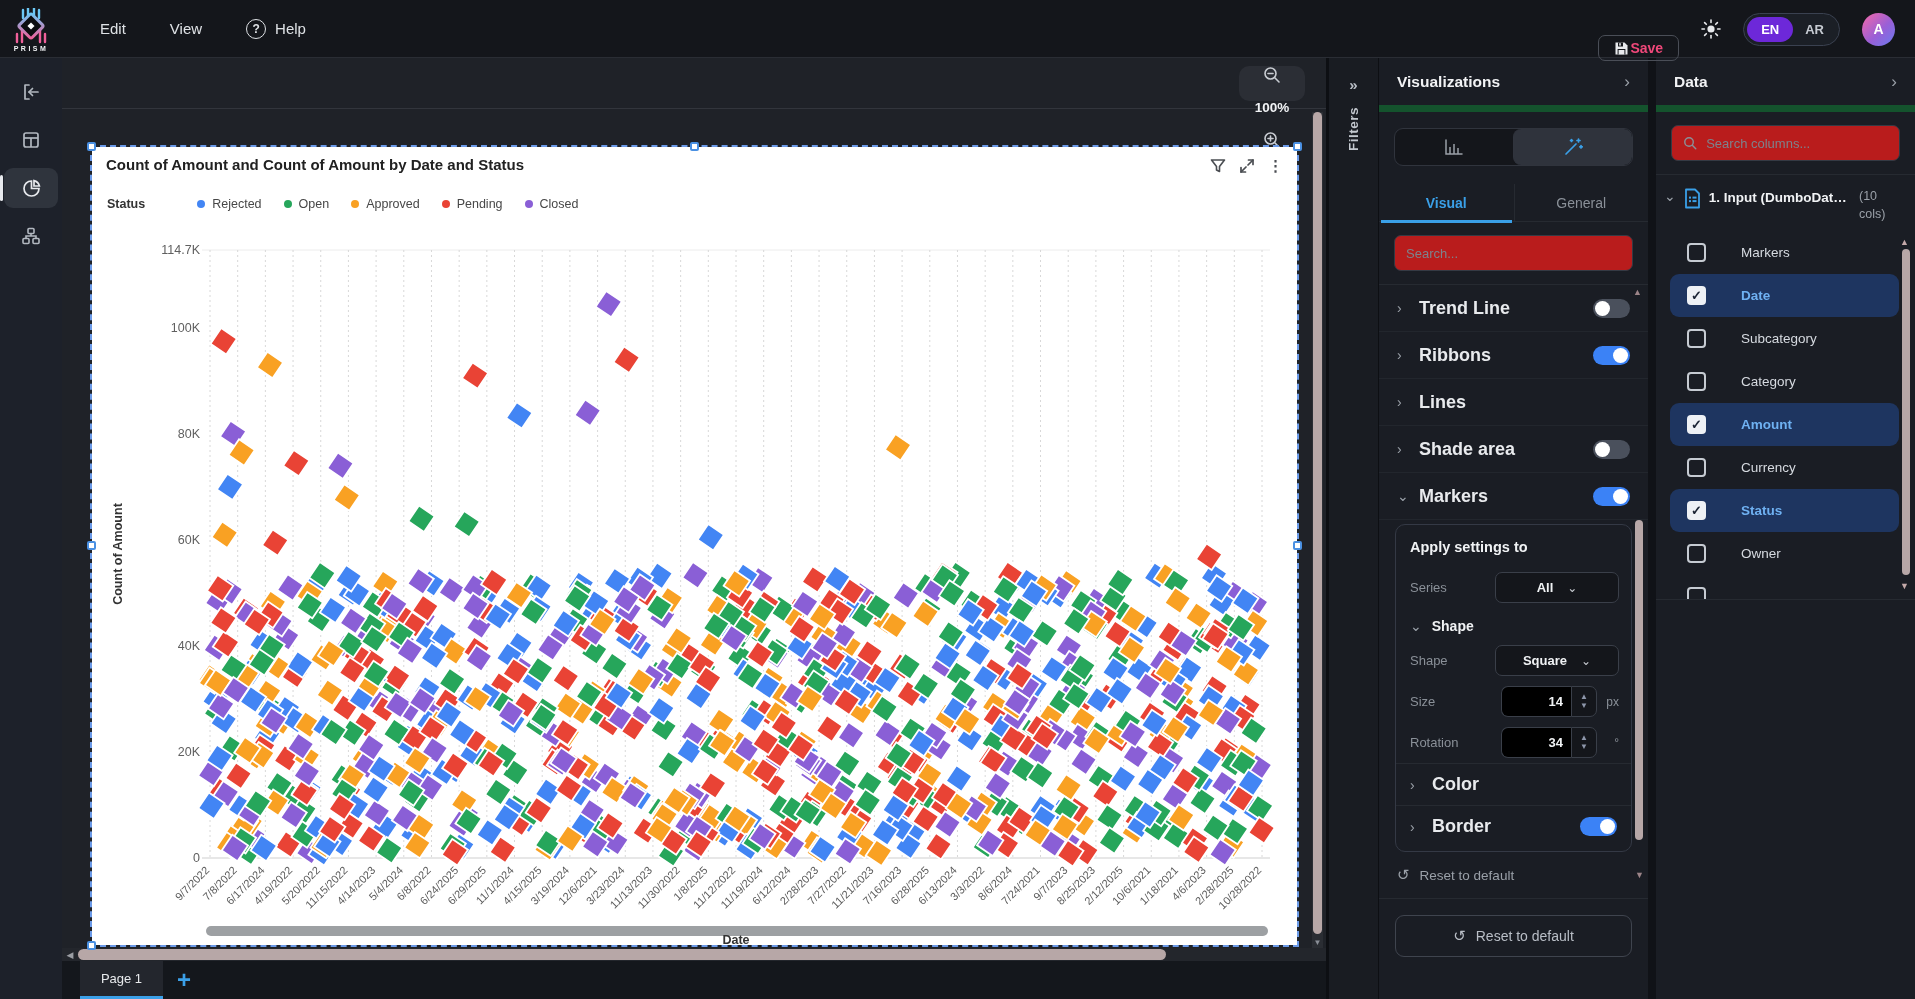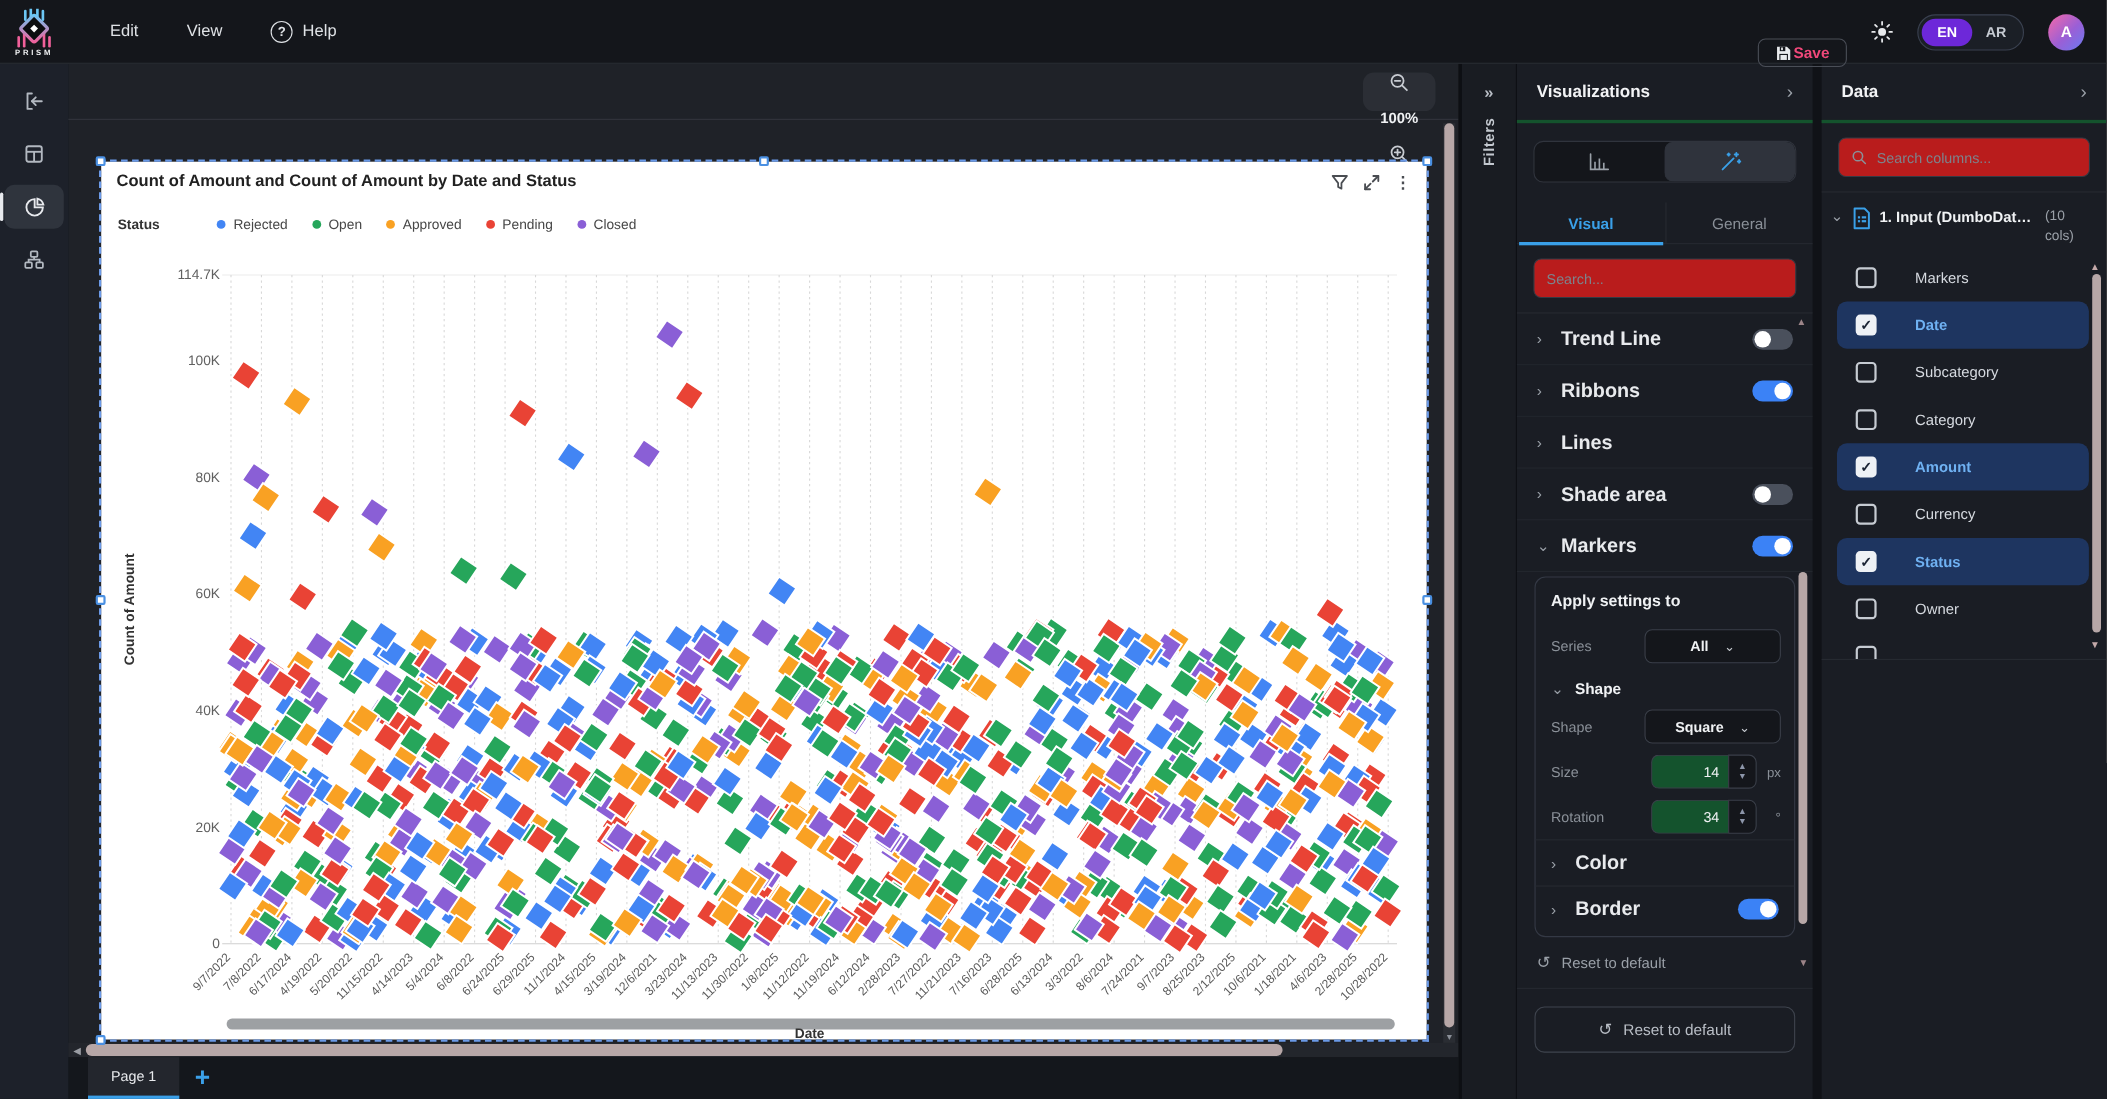--- a/index.html
+++ b/index.html
@@ -64,21 +64,21 @@
   
   .filters-strip { position:absolute; left:1326px; top:58px; width:52px; height:941px; background:#191c22; border-left:3px solid #0d0f13; display:flex; flex-direction:column; align-items:center; padding-top:18px; gap:14px; z-index:10; }
   .filters-collapse { color:#b9bec6; font-size:15px; font-weight:bold; cursor:pointer; }
   .filters-label { writing-mode:sideways-lr; color:#c3c8cf; font-size:13.5px; font-weight:bold; letter-spacing:.5px; }
 
   
   .panel { position:absolute; top:58px; height:941px; background:#1a1d24; color:#e6e8eb; }
   .viz-panel { left:1378px; width:270px; border-left:1px solid #0d0f13; }
   .data-gap { position:absolute; left:1648px; top:58px; width:8px; height:941px; background:#101217; }
   .data-panel { left:1656px; width:259px; }
-  .panel-header { height:54px; display:flex; align-items:center; justify-content:space-between; padding:0 18px; border-bottom:3px solid #14532d; }
+  .panel-header { height:54px; display:flex; align-items:center; justify-content:space-between; padding:0 18px; border-bottom:7px solid #14532d; }
   .panel-title { font-size:15.5px; font-weight:bold; color:#f2f3f5; }
   .chev { color:#9aa0a8; font-size:17px; cursor:pointer; line-height:1; }
 
   .seg-control { margin:16px 15px 0; height:38px; background:#14161b; border:1px solid #30343d; border-radius:9px; display:flex; overflow:hidden; }
   .seg { flex:1; display:flex; align-items:center; justify-content:center; cursor:pointer; }
   .seg.active { background:#2f333c; border-radius:8px; }
   .seg + .seg { border-left:1px solid #30343d; }
 
   .viz-tabs { margin-top:18px; height:38px; display:grid; grid-template-columns:1fr 1fr; border-bottom:1px solid #262a31; }
   .viz-tab { display:flex; align-items:center; justify-content:center; font-size:14px; cursor:pointer; position:relative; }
@@ -103,21 +103,21 @@
   .toggle.off .knob { left:2px; } .toggle.on .knob { right:2px; }
 
   .markers-card { margin:4px 16px 0; border:1px solid #343945; border-radius:10px; padding:14px 0 4px; }
   .card-h { font-size:14.5px; font-weight:bold; color:#f0f2f4; padding:0 14px 12px; }
   .prop-row { display:flex; align-items:center; padding:5px 12px 5px 14px; min-height:40px; }
   .prop-label { color:#8a9098; font-size:13px; flex:1; }
   .select { width:124px; height:31px; background:#14161b; border:1px solid #3a3f49; border-radius:7px; display:flex; align-items:center; justify-content:center; gap:14px; cursor:pointer; }
   .select .val { color:#f0f2f4; font-size:13px; font-weight:bold; }
   .select .sc { color:#c8ccd2; font-size:12px; }
   .num-wrap { display:flex; align-items:center; }
-  .num-input { width:70px; height:31px; background:#14532d; border:1px solid #3a3f49; border-right:none; border-radius:7px 0 0 7px; color:#f0f2f4; font-size:13px; font-weight:normal; text-align:right; padding-right:8px; display:flex; align-items:center; justify-content:flex-end; }
+  .num-input { width:70px; height:31px; background:#000000; border:1px solid #3a3f49; border-right:none; border-radius:7px 0 0 7px; color:#f0f2f4; font-size:13px; font-weight:bold; text-align:right; padding-right:8px; display:flex; align-items:center; justify-content:flex-end; }
   .spinner { width:26px; height:31px; background:#14161b; border:1px solid #3a3f49; border-radius:0 7px 7px 0; display:flex; flex-direction:column; align-items:center; justify-content:center; gap:1px; }
   .spin-b { color:#8d96aa; font-size:8px; line-height:1; cursor:pointer; }
   .unit { color:#8a9098; font-size:12px; width:22px; text-align:right; }
   .sub-h { display:flex; align-items:center; gap:10px; padding:10px 14px 6px; }
   .sub-h .t { font-size:14px; font-weight:bold; color:#f0f2f4; }
   .card-row { display:flex; align-items:center; padding:0 14px; height:42px; border-top:1px solid #262a31; }
 
   .reset-link { display:flex; align-items:center; gap:10px; padding:14px 18px; color:#9aa0a8; font-size:13.5px; cursor:pointer; }
   .reset-btn { margin:16px 16px 0; height:42px; border:1px solid #3f444e; border-radius:9px; display:flex; align-items:center; justify-content:center; gap:10px; color:#b9bec6; font-size:14px; cursor:pointer; background:transparent; width:calc(100% - 32px); font-family:inherit; }
   .panel-scroll { position:absolute; width:8px; background:#b7a7a7; border-radius:4px; }

